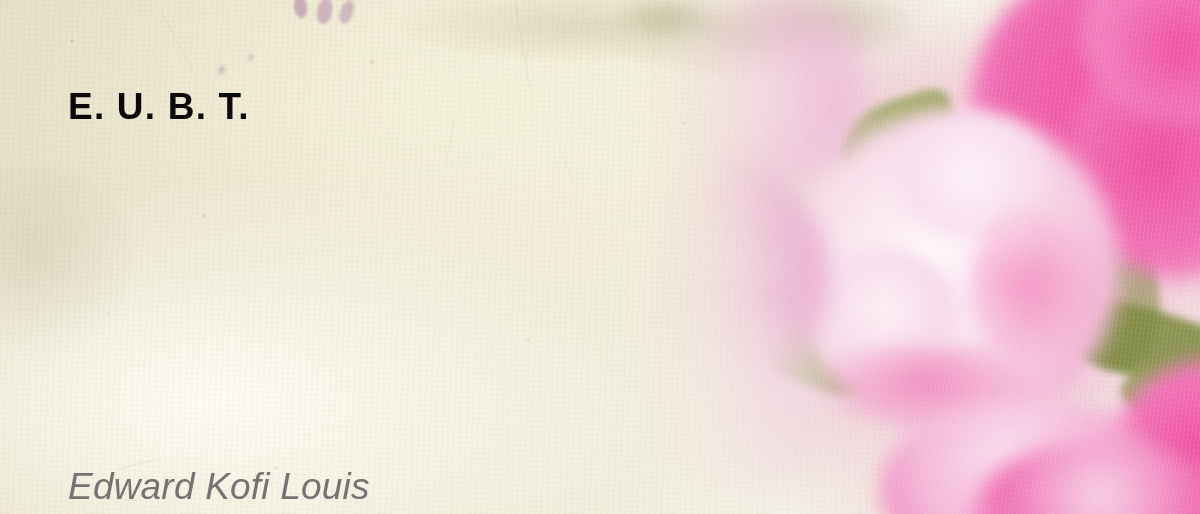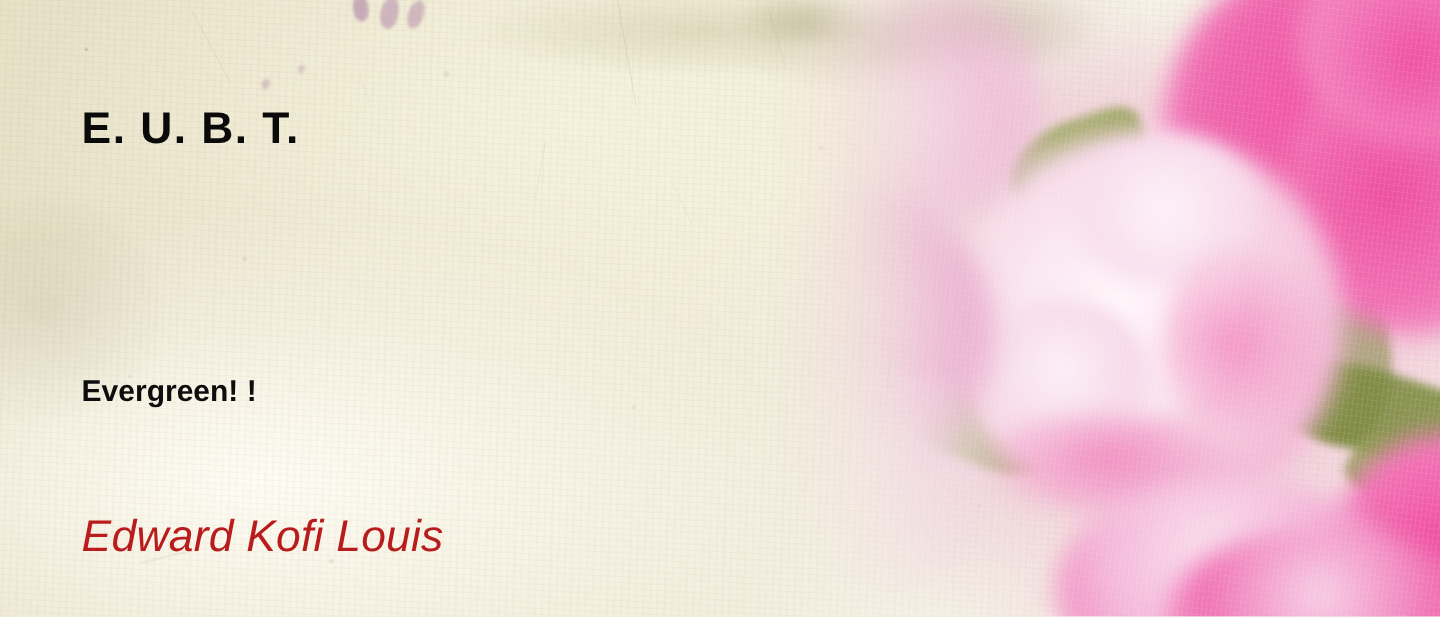--- a/index.html
+++ b/index.html
@@ -122,22 +122,22 @@
     font-size:37px; font-weight:bold; color:#0a0a0a;
     letter-spacing:1.2px; white-space:pre;
   }
   .poem-body{
     position:absolute; left:68px; top:160px;
     font-size:25px; font-weight:bold; color:#0d0d0d;
     line-height:52px; white-space:pre;
   }
   .poem-line{ white-space:pre; }
   .poem-author{
-    position:absolute; left:68px; top:390px;
-    font-size:37px; font-style:italic; font-weight:normal; color:#b91c1c;
+    position:absolute; left:68px; top:430px;
+    font-size:37px; font-style:italic; font-weight:normal; color:#737373;
     letter-spacing:.2px; white-space:pre;
   }
 </style>
 </head>
 <body>
 
 <div class="card">
 
   <div class="paper-base"></div>
   <div class="paper-grain"></div>
@@ -193,21 +193,20 @@
     <div class="blob" style="left:440px; top:-60px; width:200px; height:180px; background:radial-gradient(circle at 50% 60%, #ef4fa1 0%, #f283c0 60%, rgba(242,131,192,0) 100%);"></div>
 
     <div class="photo-grain"></div>
     <div class="photo-fade"></div>
   </div>
 
   <div class="content">
     <div class="poem-title">E. U. B. T.</div>
 
     <div class="poem-body">
-      <div class="poem-line">Evergreen! !</div>
       
       
     </div>
 
     <div class="poem-author">Edward Kofi Louis</div>
   </div>
 
 </div>
 
 </body></html>

